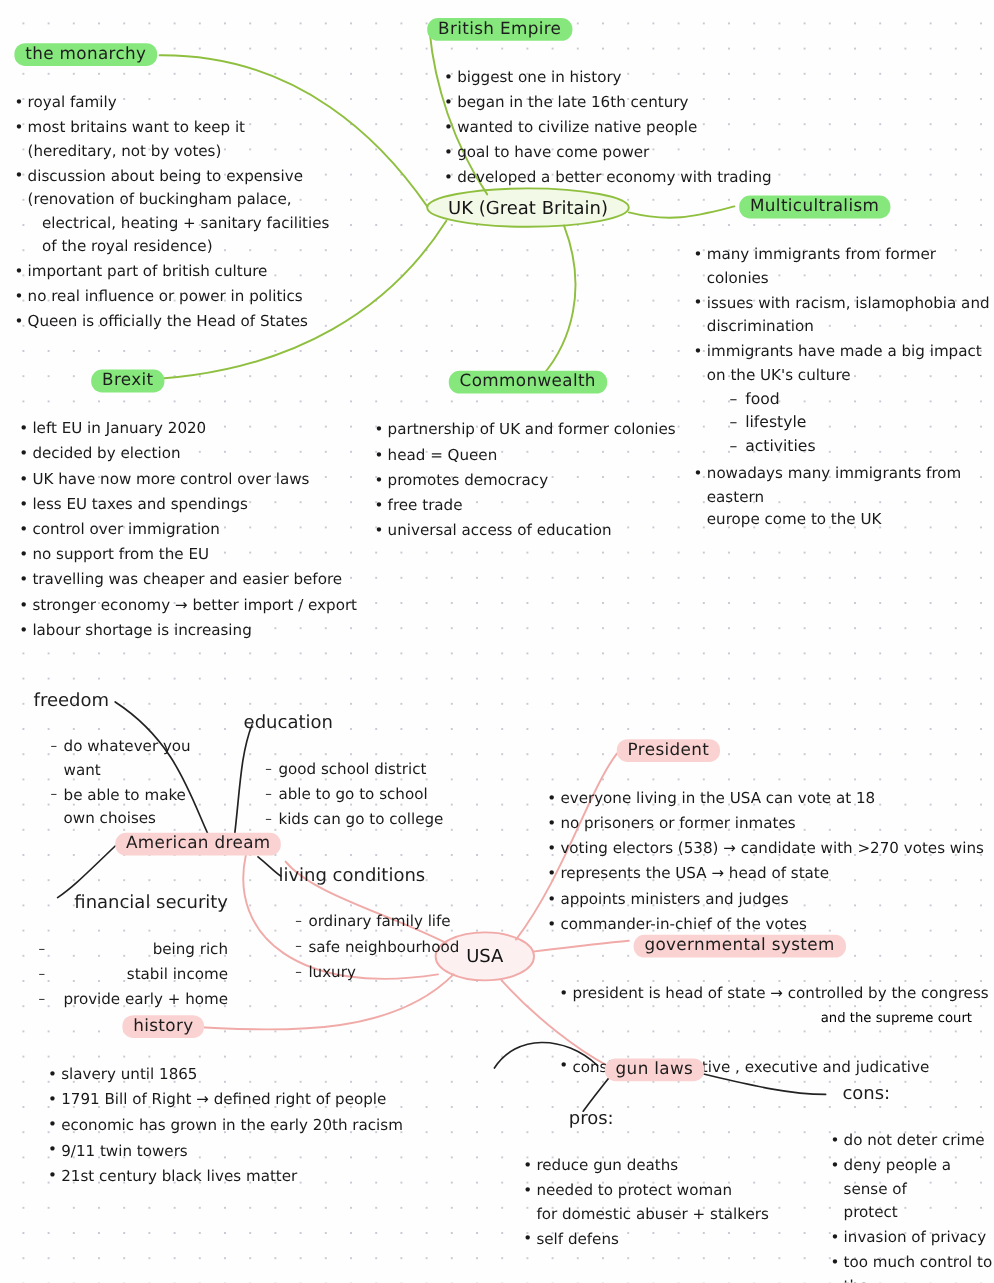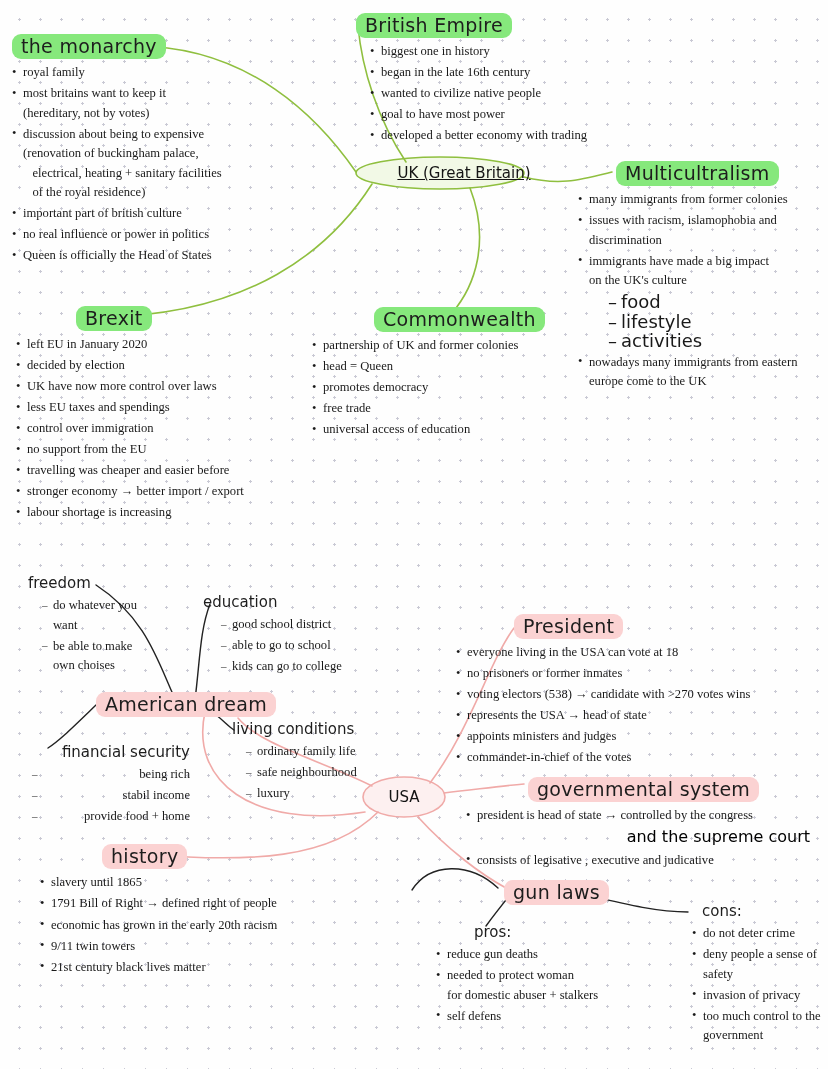--- a/index.html
+++ b/index.html
@@ -22,59 +22,58 @@
     position: absolute;
     left: 0; top: 0;
     width: 828px; height: 1069px;
     pointer-events: none;
   }
   .blk {
     position: absolute;
   }
   .hdr {
     display: inline-block;
-    font-size: 19px;
+    font-size: 14px;
     color: #1d1d1d;
     padding: 1px 9px 2px 9px;
     border-radius: 9px;
     letter-spacing: 0.3px;
     white-space: nowrap;
   }
   .hdr.green { background: #86e87c; }
   .hdr.pink  { background: #fbd2d2; }
   .plain-hdr {
     font-size: 15px;
     color: #1d1d1d;
     white-space: nowrap;
   }
   ul.items {
     list-style: none;
-    margin: 4px 0 0 0;
+    margin: 20px 0 0 0;
     padding: 0;
-    font-family: Liberation Serif, serif;
   }
   ul.items li {
     position: relative;
     font-size: 12.6px;
     line-height: 19.5px;
     color: #191919;
     padding-left: 11px;
     margin-bottom: 1.5px;
     white-space: pre-wrap;
   }
   ul.items li:before {
     content: "•";
     position: absolute;
     left: 0;
     top: -0.5px;
   }
   ul.items.dash li:before { content: "–"; font-size: 11px; }
   .sub {
     padding-left: 30px;
-    font-size: 18px;
+    font-size: 13px;
     line-height: 19.5px;
     color: #191919;
   }
   .sub .d { display: inline-block; width: 13px; }
   .node-label {
     position: absolute;
     font-size: 15px;
     color: #141414;
     white-space: nowrap;
     transform: translate(-50%, -50%);
@@ -117,21 +116,21 @@
     <path d="M178,705 C160,670 150,620 96,585" fill="none" stroke="#222222" stroke-width="1.4" stroke-linecap="round"></path>
     <path d="M195,700 C200,660 200,630 210,604" fill="none" stroke="#222222" stroke-width="1.4" stroke-linecap="round"></path>
     <path d="M96,705 C70,730 60,740 48,748" fill="none" stroke="#222222" stroke-width="1.4" stroke-linecap="round"></path>
     <path d="M215,714 C225,722 228,726 234,730" fill="none" stroke="#222222" stroke-width="1.4" stroke-linecap="round"></path>
 
     <path d="M510,895 C502,905 494,915 486,926" fill="none" stroke="#222222" stroke-width="1.4" stroke-linecap="round"></path>
     <path d="M498,888 C470,862 430,862 412,890" fill="none" stroke="#222222" stroke-width="1.4" stroke-linecap="round"></path>
     <path d="M560,889 C610,900 650,912 688,912" fill="none" stroke="#222222" stroke-width="1.4" stroke-linecap="round"></path>
   </svg>
 
-  <div class="node-label" style="left:464px; top:173px;text-decoration:underline;">UK (Great Britain)</div>
+  <div class="node-label" style="left:440px; top:173px;">UK (Great Britain)</div>
 
   <div class="blk" style="left:12px; top:34px; width:300px;">
     <div class="hdr green">the monarchy</div>
     <ul class="items">
       <li>royal family</li>
       <li>most britains want to keep it
 (hereditary, not by votes)</li>
       <li>discussion about being to expensive
 (renovation of buckingham palace,
    electrical, heating + sanitary facilities
@@ -141,21 +140,21 @@
       <li>Queen is officially the Head of States</li>
     </ul>
   </div>
 
   <div class="blk" style="left:356px; top:13px; width:300px;">
     <div class="hdr green">British Empire</div>
     <ul class="items" style="margin-left:14px;">
       <li>biggest one in history</li>
       <li>began in the late 16th century</li>
       <li>wanted to civilize native people</li>
-      <li>goal to have most power</li>
+      <li>goal to have come power</li>
       <li>developed a better economy with trading</li>
     </ul>
   </div>
 
   <div class="blk" style="left:578px; top:161px; width:250px;">
     <div class="hdr green" style="margin-left:38px;">Multicultralism</div>
     <ul class="items">
       <li>many immigrants from former colonies</li>
       <li>issues with racism, islamophobia and
 discrimination</li>
@@ -220,21 +219,21 @@
       <li>able to go to school</li>
       <li>kids can go to college</li>
     </ul>
   </div>
 
   <div class="blk" style="left:10px; top:743px; width:180px;text-align:right;">
     <div class="plain-hdr">financial security</div>
     <ul class="items dash" style="margin-left:22px;">
       <li>being rich</li>
       <li>stabil income</li>
-      <li>provide food + home</li>
+      <li>provide early + home</li>
     </ul>
   </div>
 
   <div class="blk" style="left:232px; top:720px; width:180px;">
     <div class="plain-hdr">living conditions</div>
     <ul class="items dash" style="margin-left:14px;">
       <li>ordinary family life</li>
       <li>safe neighbourhood</li>
       <li>luxury</li>
     </ul>
@@ -250,21 +249,21 @@
       <li>appoints ministers and judges</li>
       <li>commander-in-chief of the votes</li>
     </ul>
   </div>
 
   <div class="blk" style="left:462px; top:777px; width:366px;">
     <div class="hdr pink" style="margin-left:66px;">governmental system</div>
     <ul class="items" style="margin-left:4px;">
       <li>president is head of state → controlled by the congress</li>
     </ul>
-    <div class="rt" style="font-size:16px; line-height:19.5px; padding-right:18px;">and the supreme court</div>
+    <div class="rt" style="font-size:11px; line-height:19.5px; padding-right:18px;">and the supreme court</div>
     <ul class="items" style="margin-left:4px;">
       <li>consists of legisative , executive and judicative</li>
     </ul>
   </div>
 
   <div class="blk" style="left:14px; top:844px; width:400px;">
     <div class="hdr pink" style="margin-left:88px;">history</div>
     <ul class="items" style="margin-left:26px;">
       <li>slavery until 1865</li>
       <li>1791 Bill of Right → defined right of people</li>
@@ -288,20 +287,20 @@
 for domestic abuser + stalkers</li>
       <li>self defens</li>
     </ul>
   </div>
 
   <div class="blk" style="left:692px; top:902px; width:136px;">
     <div class="plain-hdr" style="margin-left:10px;">cons:</div>
     <ul class="items">
       <li>do not deter crime</li>
       <li>deny people a sense of
-safety</li>
+protect</li>
       <li>invasion of privacy</li>
       <li>too much control to the
 government</li>
     </ul>
   </div>
 
 </div>
 
 </body></html>

